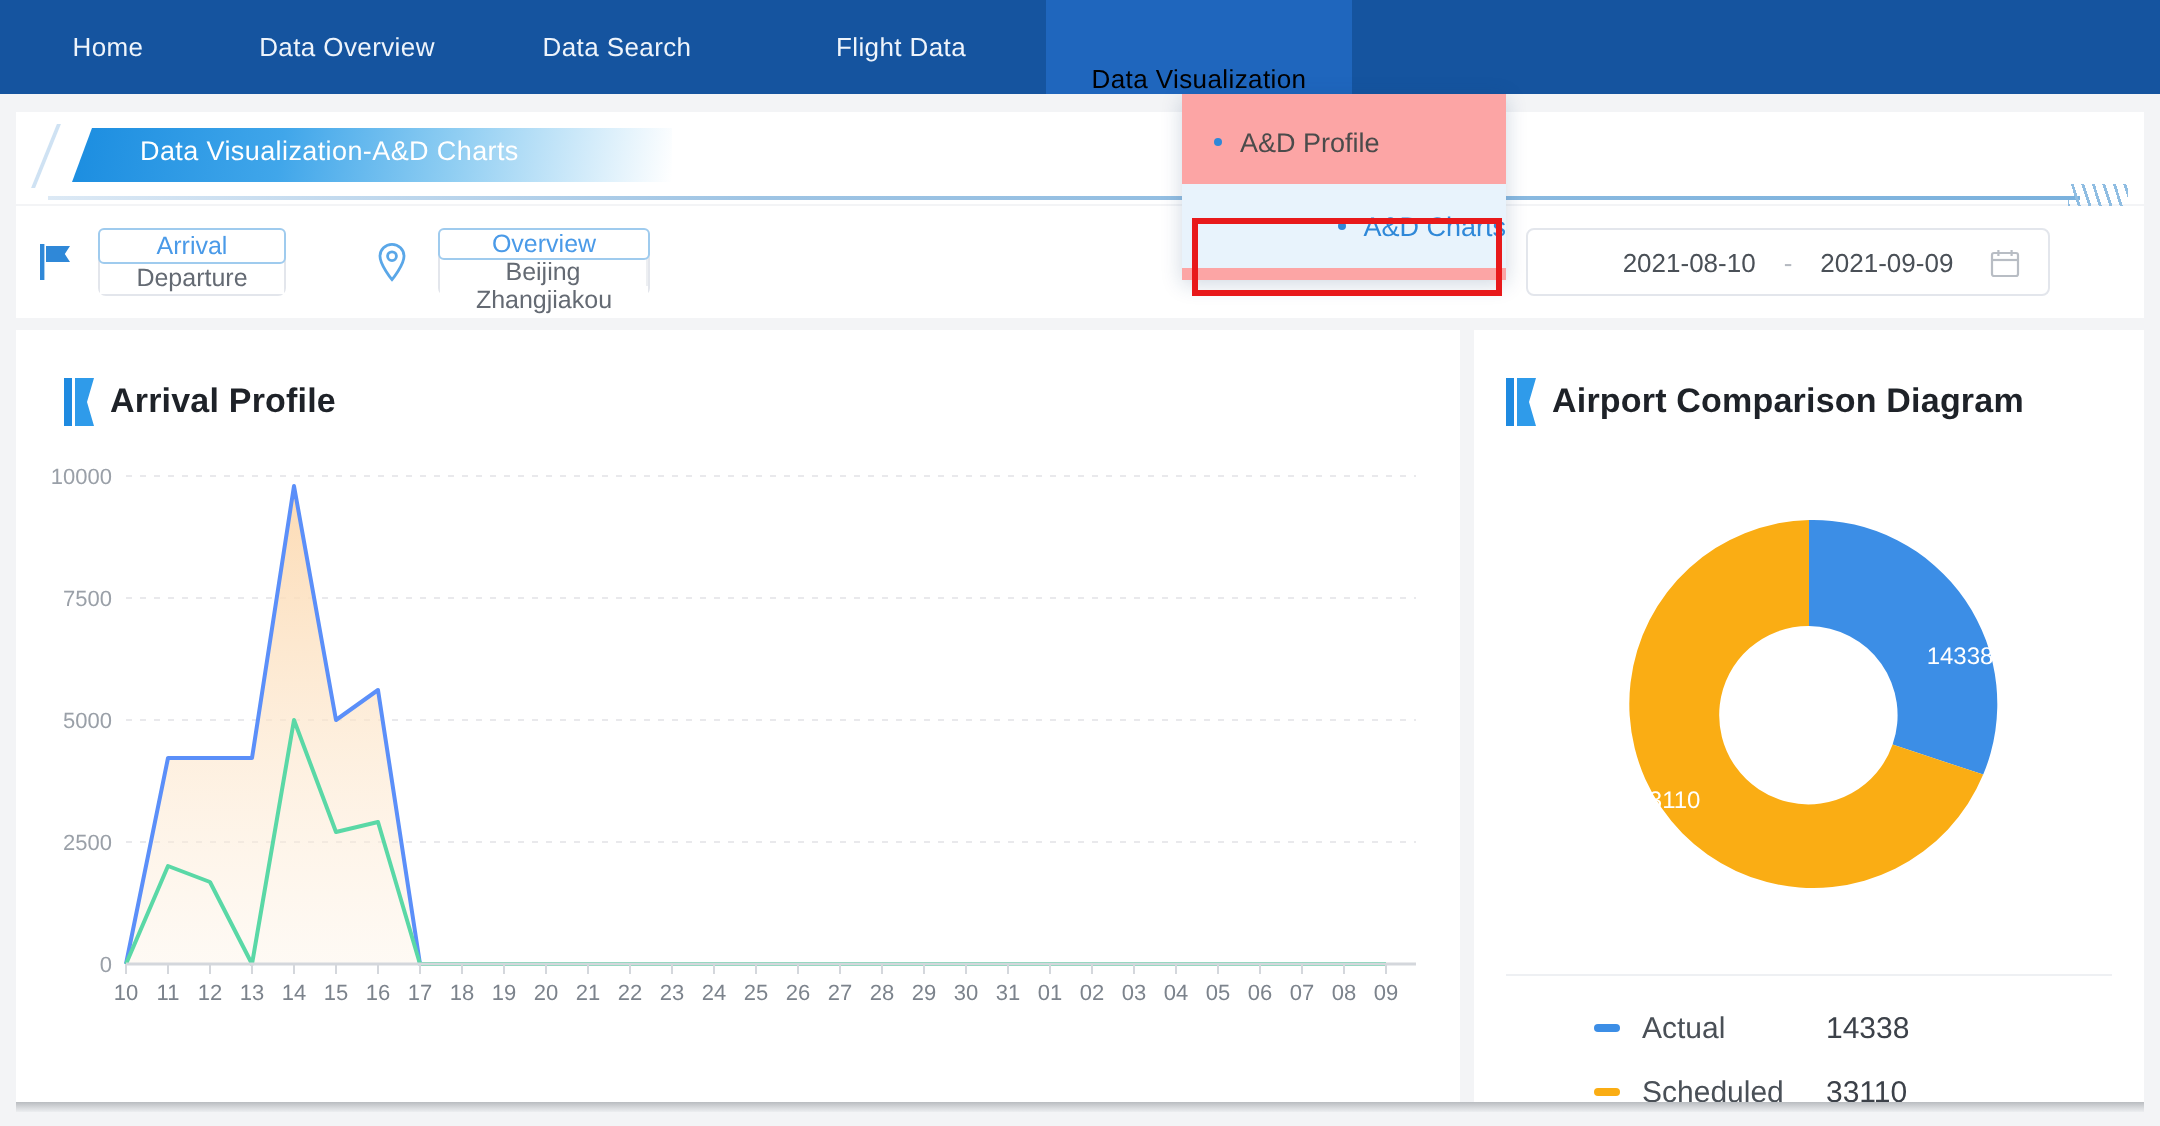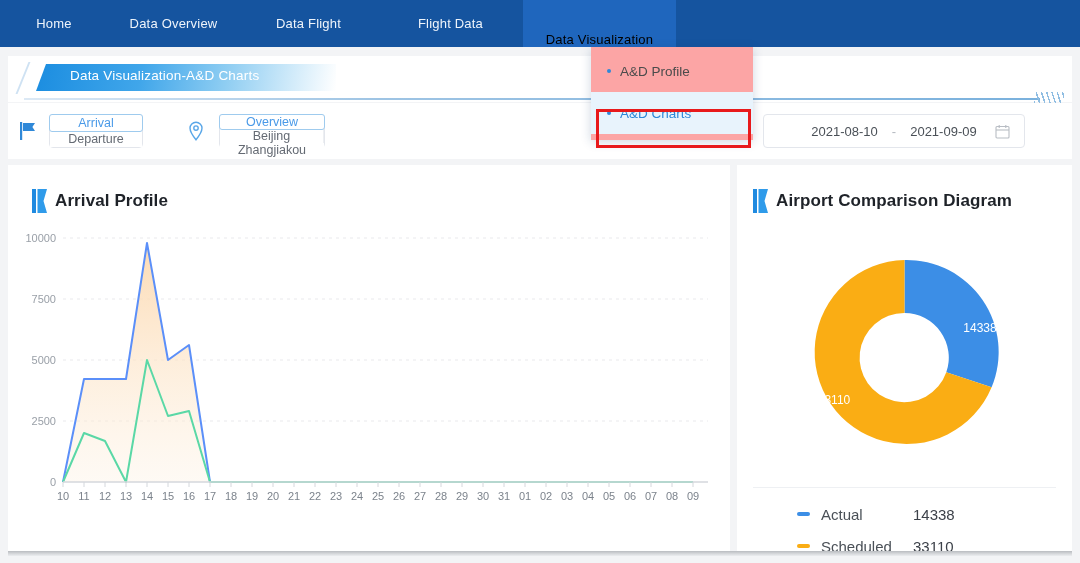--- a/index.html
+++ b/index.html
@@ -40,21 +40,21 @@
   }
   .dd-item {
     height: 42px; display: flex; align-items: center;
     padding-left: 16px; font-size: 13.5px; color: #4b4b4b;
     cursor: pointer; position: relative;
   }
   .dd-item .dot {
     width: 4px; height: 4px; background: #2f88d8; border-radius: 50%;
     margin-right: 9px; flex: none;
   }
-  .dd-item.selected { background: #e8f3fc; color: #2f88d8; }
+  .dd-item.selected { background: #e8f3fc; color: #2f88d8; justify-content: flex-end; }
   .dd-highlight {
     position: absolute; left: 596px; top: 109px; width: 155px; height: 39px;
     border: 3px solid #e8191b; z-index: 50; pointer-events: none;
   }
 
   
   .titleband {
     position: absolute; left: 8px; top: 56px; width: 1064px; height: 46px;
     background: #ffffff;
   }
@@ -162,21 +162,21 @@
 <div class="app">
 
   <div class="navbar">
     <div class="nav-item w1">
         <span>Home</span>
       </div>
     <div class="nav-item w2">
         <span>Data Overview</span>
       </div>
     <div class="nav-item w3">
-        <span>Data Flight</span>
+        <span>Data Search</span>
       </div>
     <div class="nav-item w4">
         <span>Flight Data</span>
       </div>
     <div class="nav-item w5 active">
         <span>Data Visualization</span>
       </div>
   </div>
 
   <div class="titleband">

